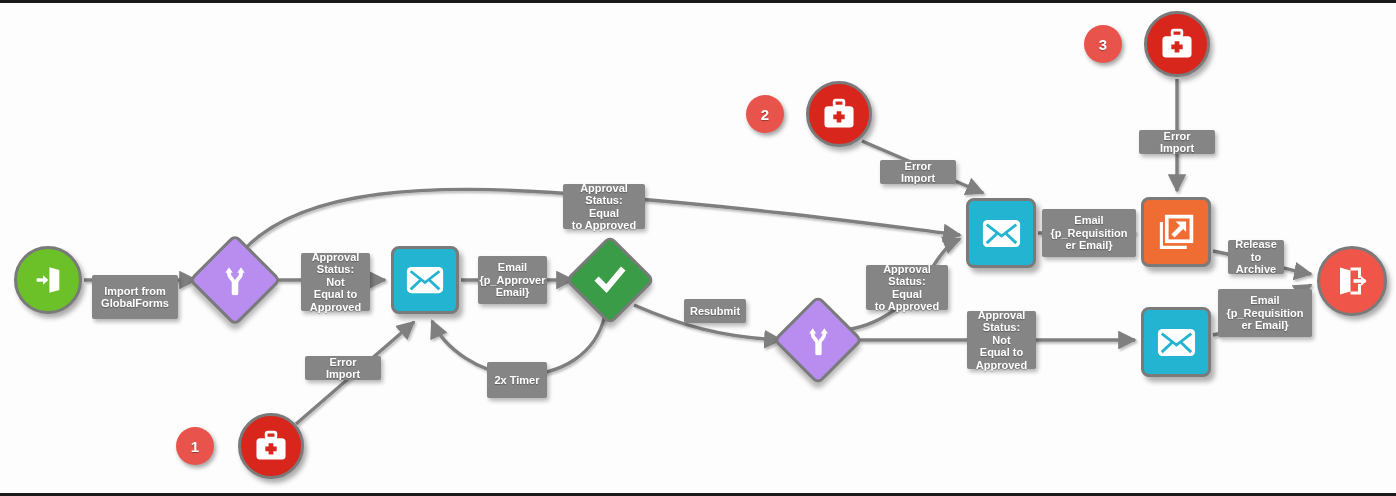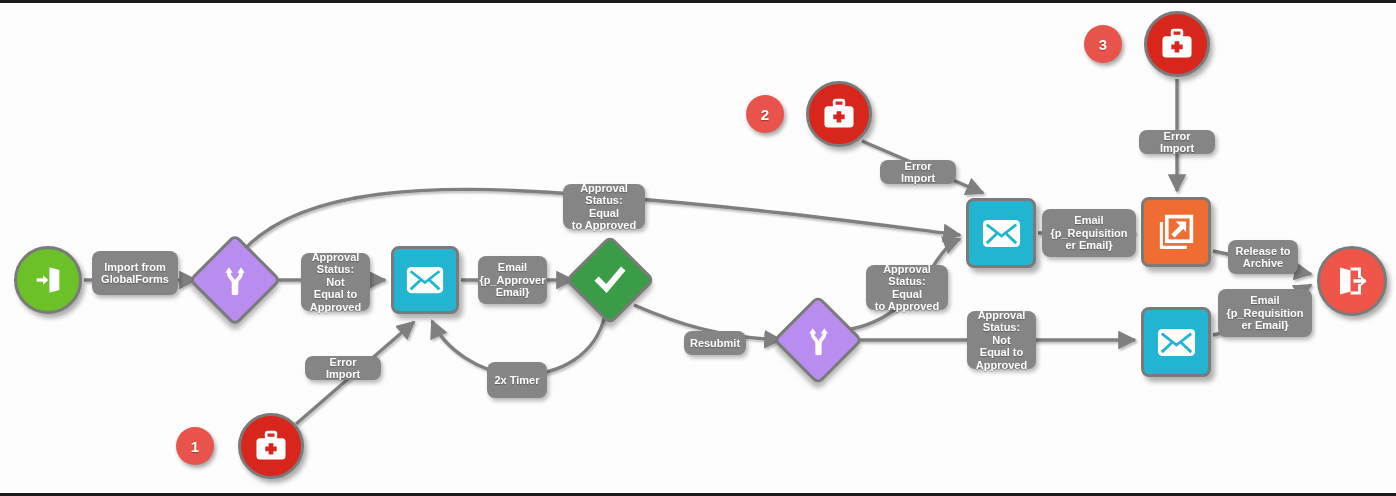--- a/index.html
+++ b/index.html
@@ -78,21 +78,21 @@
   }
   
   .edge-label {
     position: absolute;
     background: #858585;
     color: #ffffff;
     font-size: 11px;
     font-weight: bold;
     line-height: 12.5px;
     text-align: center;
-    border-radius: 8px;
+    border-radius: 2px;
     padding: 12px 7px;
     box-sizing: border-box;
     box-shadow: 2px 3px 4px rgba(0,0,0,0.28);
     display: flex;
     align-items: center;
     justify-content: center;
     white-space: pre-line;
     text-shadow: 0 1px 1px rgba(0,0,0,0.3);
   }
 </style>
@@ -268,59 +268,59 @@
         <rect x="2.5" y="6.4" width="21" height="15.4" rx="2.6" fill="#ffffff"></rect>
         <path d="M13 10 L13 18.2 M8.9 14.1 L17.1 14.1" stroke="#d8261c" stroke-width="3.4" fill="none"></path>
       </svg>
     </span>
   </div>
 
   <div class="badge" style="left:176px; top:424px; width:38px; height:38px;">1</div>
   <div class="badge" style="left:746px; top:92px; width:38px; height:38px;">2</div>
   <div class="badge" style="left:1084px; top:22px; width:38px; height:38px;">3</div>
 
-  <div class="edge-label" style="left:92px; top:248px; width:86px; height:44px;">Import from
+  <div class="edge-label" style="left:92px; top:272px; width:86px; height:44px;">Import from
 GlobalForms</div>
 
   <div class="edge-label" style="left:301px; top:250px; width:69px; height:58px;">Approval
 Status: Not
 Equal to
 Approved</div>
 
   <div class="edge-label" style="left:563px; top:181px; width:82px; height:45px;">Approval
 Status: Equal
 to Approved</div>
 
   <div class="edge-label" style="left:478px; top:253px; width:69px; height:48px;">Email
 {p_Approver
 Email}</div>
 
   <div class="edge-label" style="left:487px; top:359px; width:60px; height:36px;">2x Timer</div>
 
   <div class="edge-label" style="left:305px; top:353px; width:76px; height:21px;">Error Import</div>
 
-  <div class="edge-label" style="left:684px; top:296px; width:62px; height:21px;margin-top:32px;">Resubmit</div>
+  <div class="edge-label" style="left:684px; top:296px; width:62px; height:21px;">Resubmit</div>
 
   <div class="edge-label" style="left:866px; top:262px; width:82px; height:45px;">Approval
 Status: Equal
 to Approved</div>
 
   <div class="edge-label" style="left:967px; top:308px; width:69px; height:58px;">Approval
 Status: Not
 Equal to
 Approved</div>
 
   <div class="edge-label" style="left:880px; top:157px; width:76px; height:21px;">Error Import</div>
 
   <div class="edge-label" style="left:1139px; top:127px; width:76px; height:21px;">Error Import</div>
 
   <div class="edge-label" style="left:1042px; top:206px; width:94px; height:48px;">Email
 {p_Requisition
 er Email}</div>
 
-  <div class="edge-label" style="left:1228px; top:237px; width:70px; height:34px;">Release to
+  <div class="edge-label" style="left:1228px; top:237px; width:56px; height:34px;">Release to
 Archive</div>
 
   <div class="edge-label" style="left:1218px; top:286px; width:94px; height:48px;">Email
 {p_Requisition
 er Email}</div>
 
 </div>
 
 </body></html>

